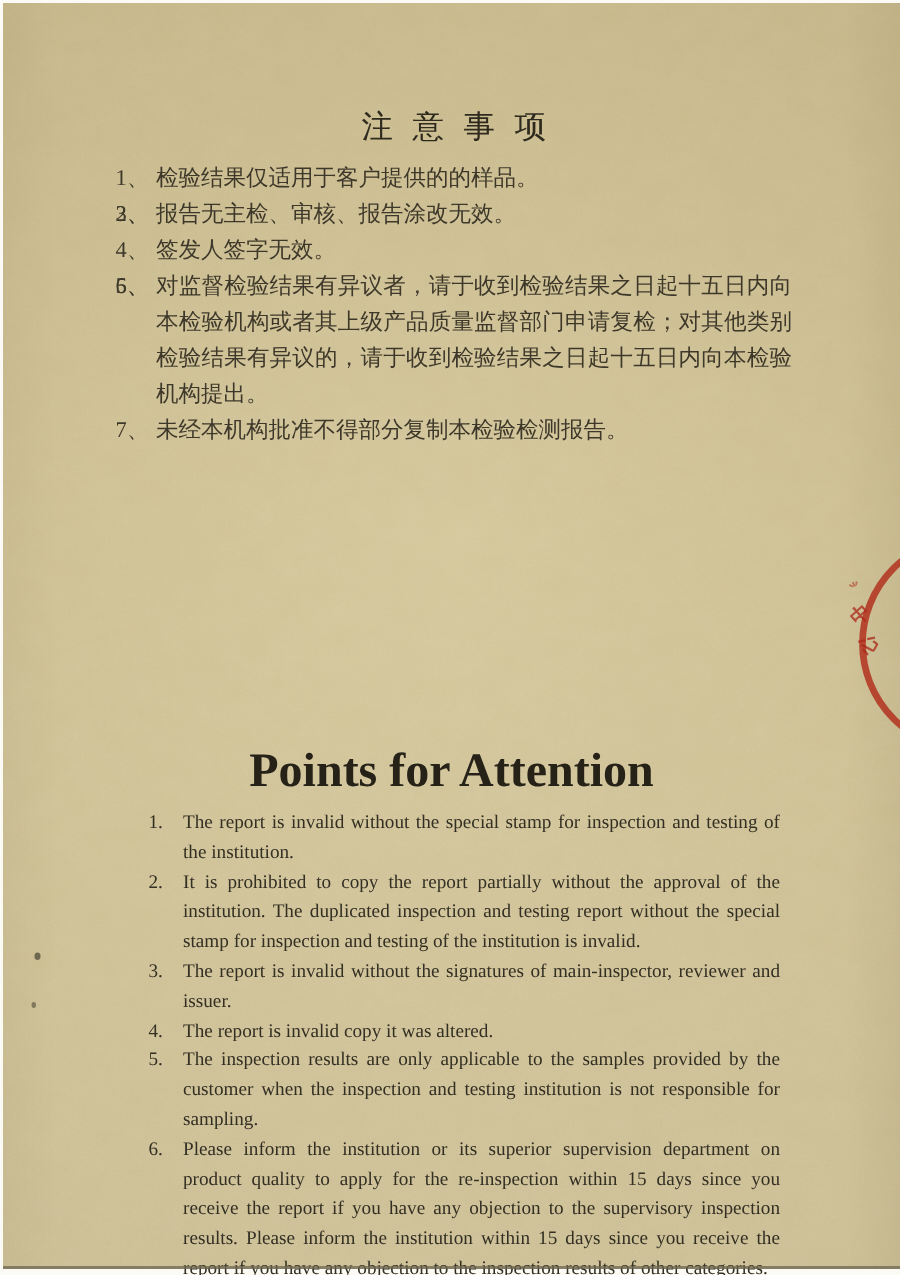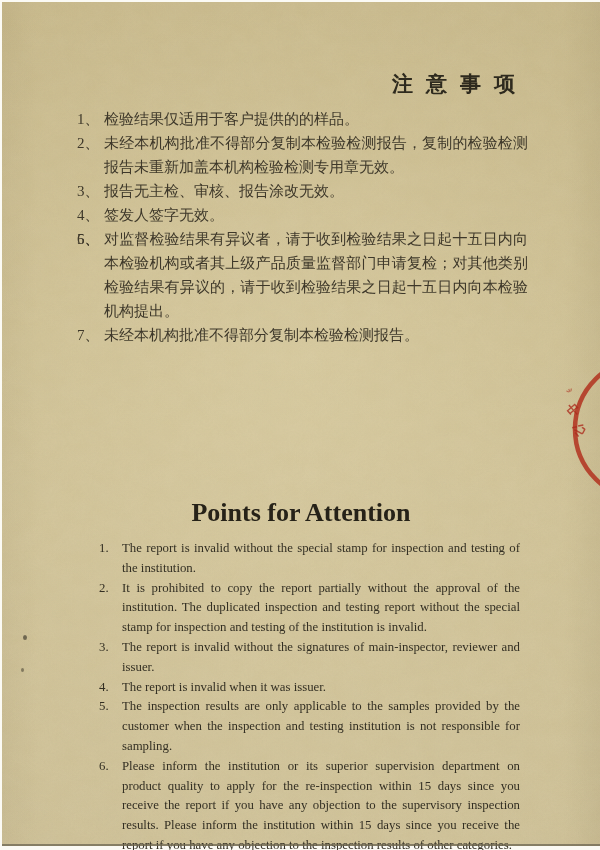--- a/index.html
+++ b/index.html
@@ -19,30 +19,30 @@
       linear-gradient(90deg, rgba(90,75,40,0.05), rgba(0,0,0,0) 6%, rgba(0,0,0,0) 94%, rgba(90,75,40,0.07));
   }
   .texture { position:absolute; inset:0; width:100%; height:100%; pointer-events:none; }
   .bottom-edge {
     position:absolute; left:0; right:0; bottom:0; height:2px;
     background:#6e6753; opacity:.75;
   }
   
   .cn-section { position:absolute; top:70px; left:75px; right:72px; color:#3e382a; }
   .cn-title {
-    margin:0 0 0 13px; text-align:right; font-size:21px; line-height:24px;
-    font-weight:bold; letter-spacing:13px; color:#2e2a1e;
+    margin:0 0 0 13px; text-align:center; font-size:21px; line-height:24px;
+    font-weight:normal; letter-spacing:13px; color:#2e2a1e;
   }
   .cn-list { list-style:none; margin:11px 0 0; padding:0; font-size:15px; line-height:24px; }
   .cn-list li { position:relative; padding-left:27px; text-align:justify; text-justify:inter-ideograph; }
   .cn-list .num { position:absolute; left:0; top:0; }
   
   .en-section { position:absolute; top:496px; left:95px; right:80px; color:#332f23; }
   .en-title {
-    margin:0 0 0 -15px; text-align:center; font-size:26px; line-height:30px;
+    margin:0 0 0 -15px; text-align:center; font-size:32px; line-height:30px;
     font-weight:bold; color:#262218;
   }
   .en-list { list-style:none; margin:11px 0 0; padding:0; font-size:12.8px; line-height:19.8px; }
   .en-list li { position:relative; padding-left:25px; text-align:justify; }
   .en-list .num { position:absolute; left:2px; top:0; }
   
   .stamp { position:absolute; left:540px; top:352px; width:60px; height:130px; }
   .stamp svg { overflow:visible; position:absolute; left:0; top:0; }
   .stamp .seal-char {
     position:absolute; font-size:13px; font-weight:bold; line-height:13px;
@@ -85,21 +85,20 @@
 
     <div class="cn-section">
       <h1 class="cn-title">注意事项</h1>
       <ol class="cn-list">
         <li>
           <span class="num">1、</span>
           <span>检验结果仅适用于客户提供的的样品。</span>
         </li>
         <li>
           <span class="num">2、</span>
-          <span>未经本机构批准不得部分复制本检验检测报告，复制的检验检测报告未重新加盖本机构检验检测专用章无效。</span>
         </li>
         <li>
           <span class="num">3、</span>
           <span>报告无主检、审核、报告涂改无效。</span>
         </li>
         <li>
           <span class="num">4、</span>
           <span>签发人签字无效。</span>
         </li>
         <li>
@@ -126,21 +125,21 @@
         <li>
           <span class="num">2.</span>
           <span>It is prohibited to copy the report partially without the approval of the institution. The duplicated inspection and testing report without the special stamp for inspection and testing of the institution is invalid.</span>
         </li>
         <li>
           <span class="num">3.</span>
           <span>The report is invalid without the signatures of main-inspector, reviewer and issuer.</span>
         </li>
         <li>
           <span class="num">4.</span>
-          <span>The report is invalid when it was issuer.</span>
+          <span>The report is invalid copy it was altered.</span>
         </li>
         <li>
           <span class="num">5.</span>
           <span>The inspection results are only applicable to the samples provided by the customer when the inspection and testing institution is not responsible for sampling.</span>
         </li>
         <li>
           <span class="num">6.</span>
           <span>Please inform the institution or its superior supervision department on product quality to apply for the re-inspection within 15 days since you receive the report if you have any objection to the supervisory inspection results. Please inform the institution within 15 days since you receive the report if you have any objection to the inspection results of other categories.</span>
         </li>
 

